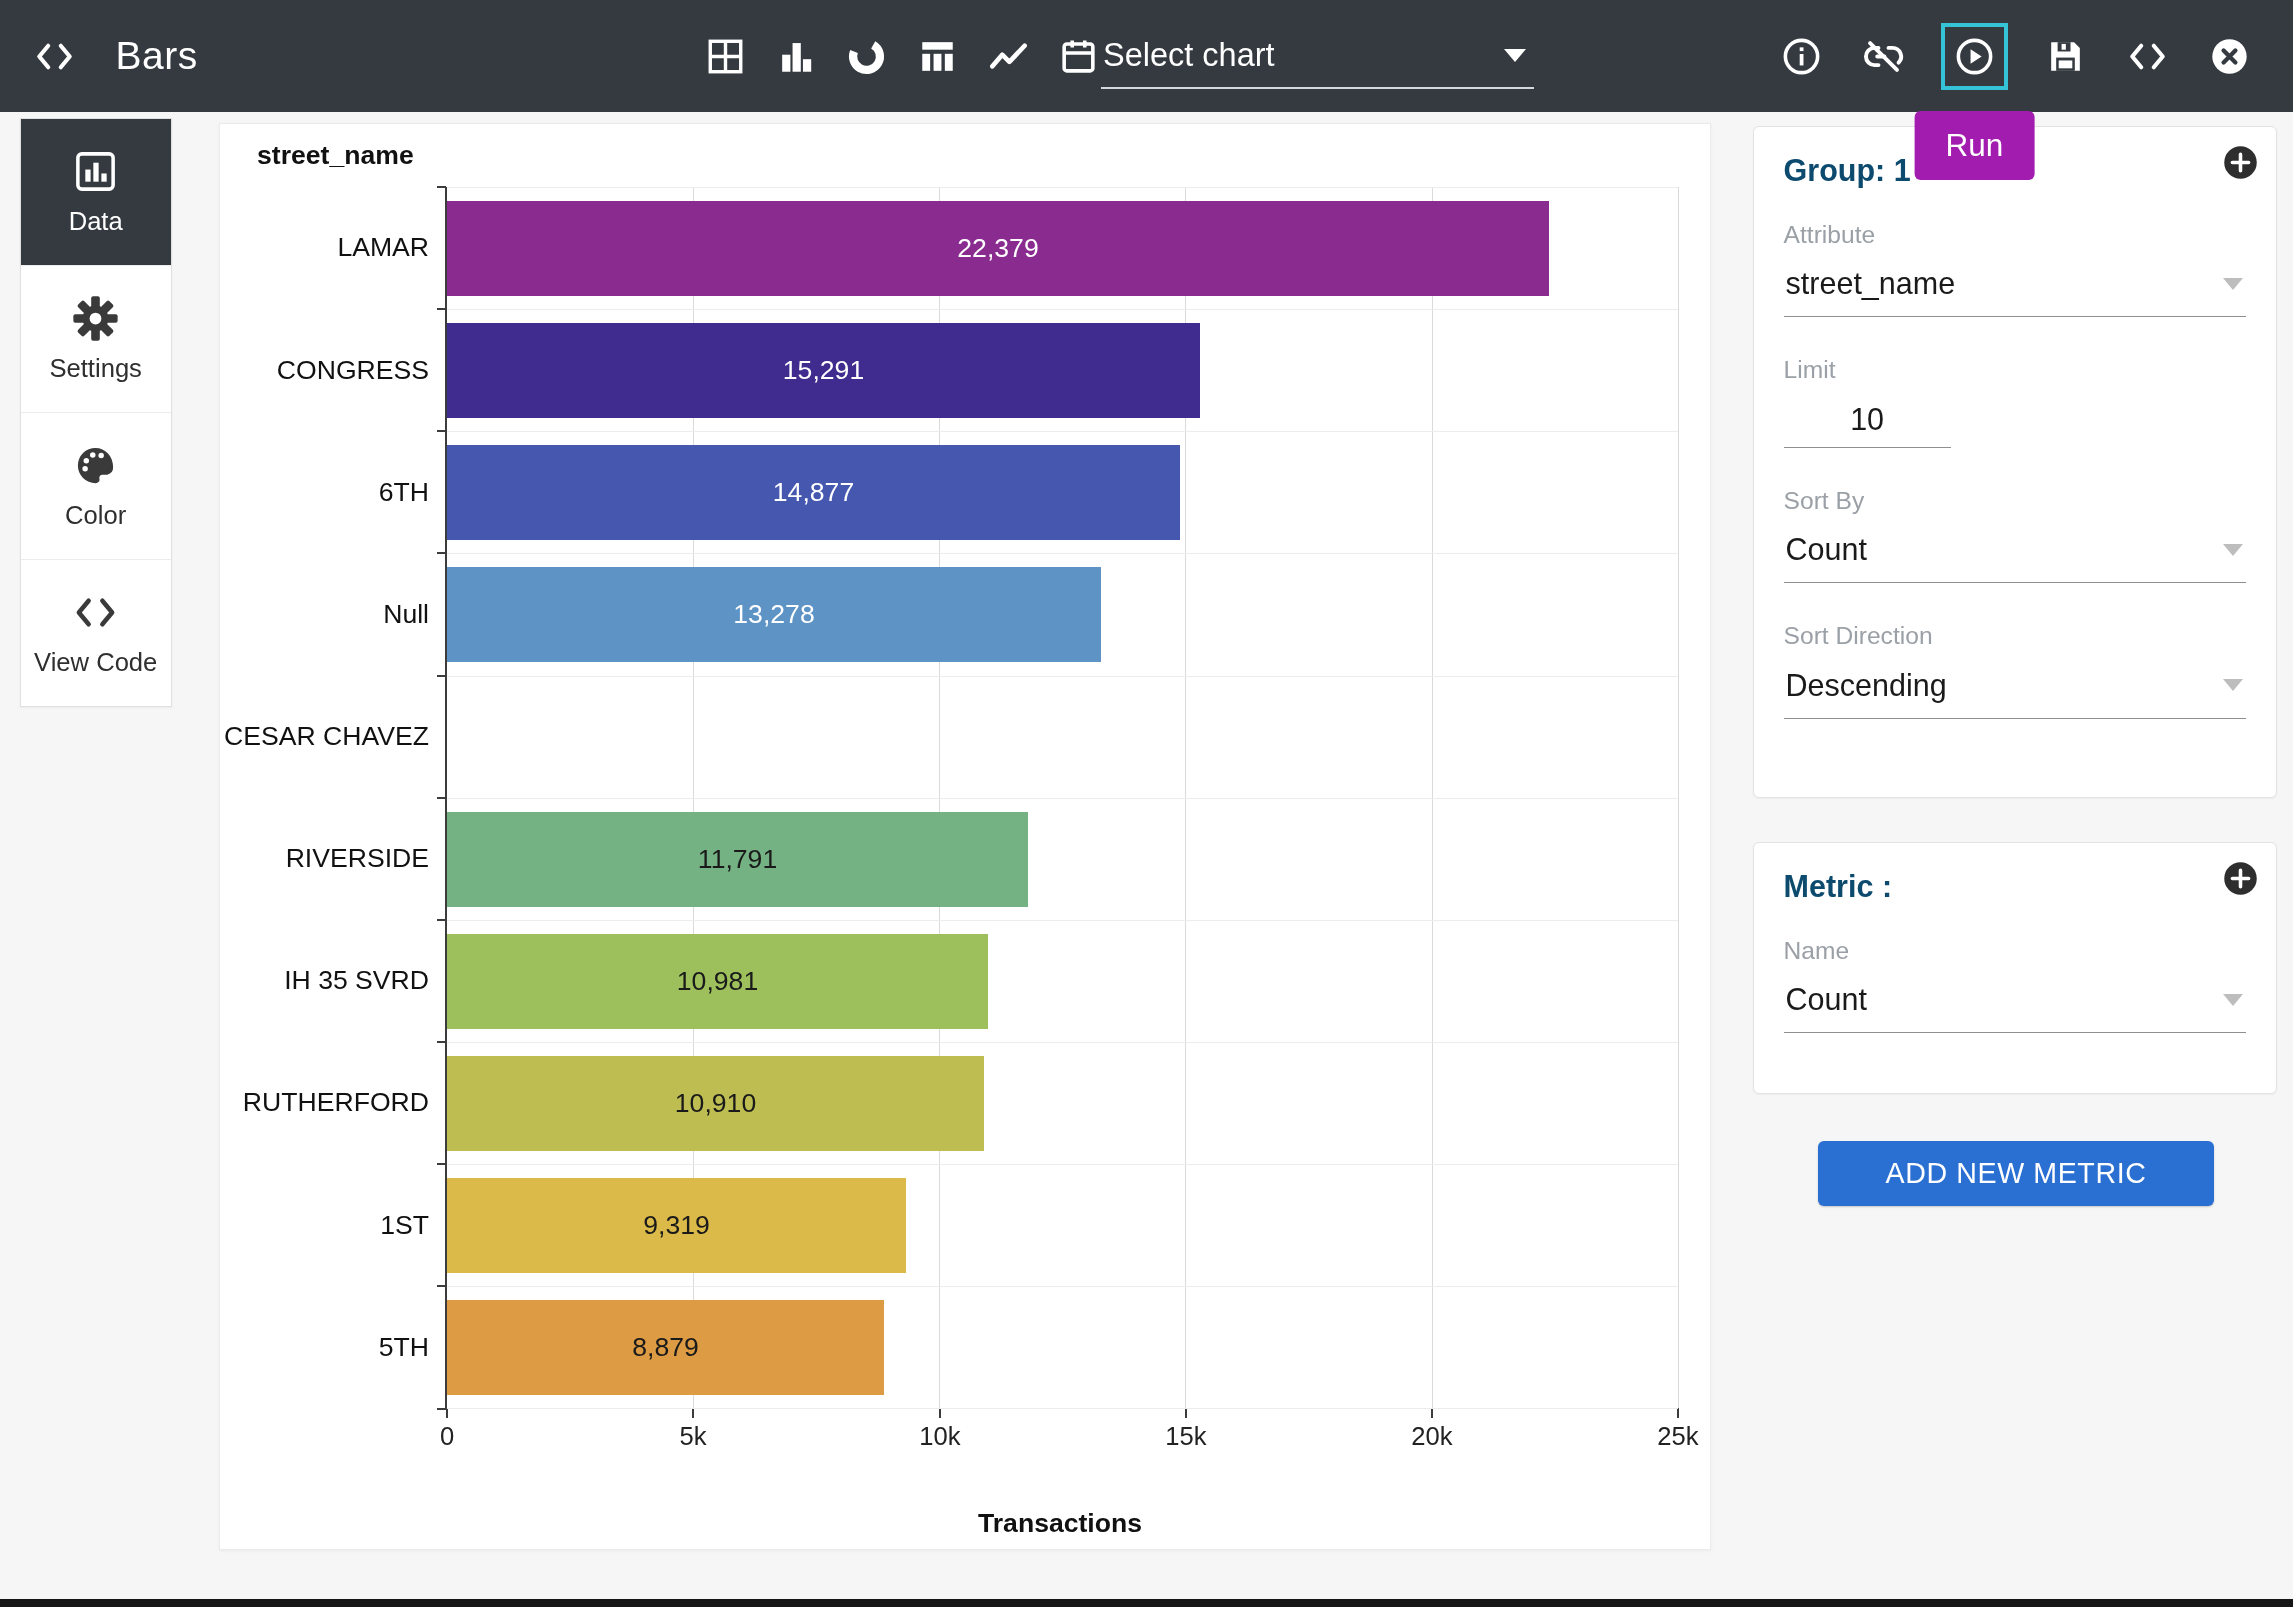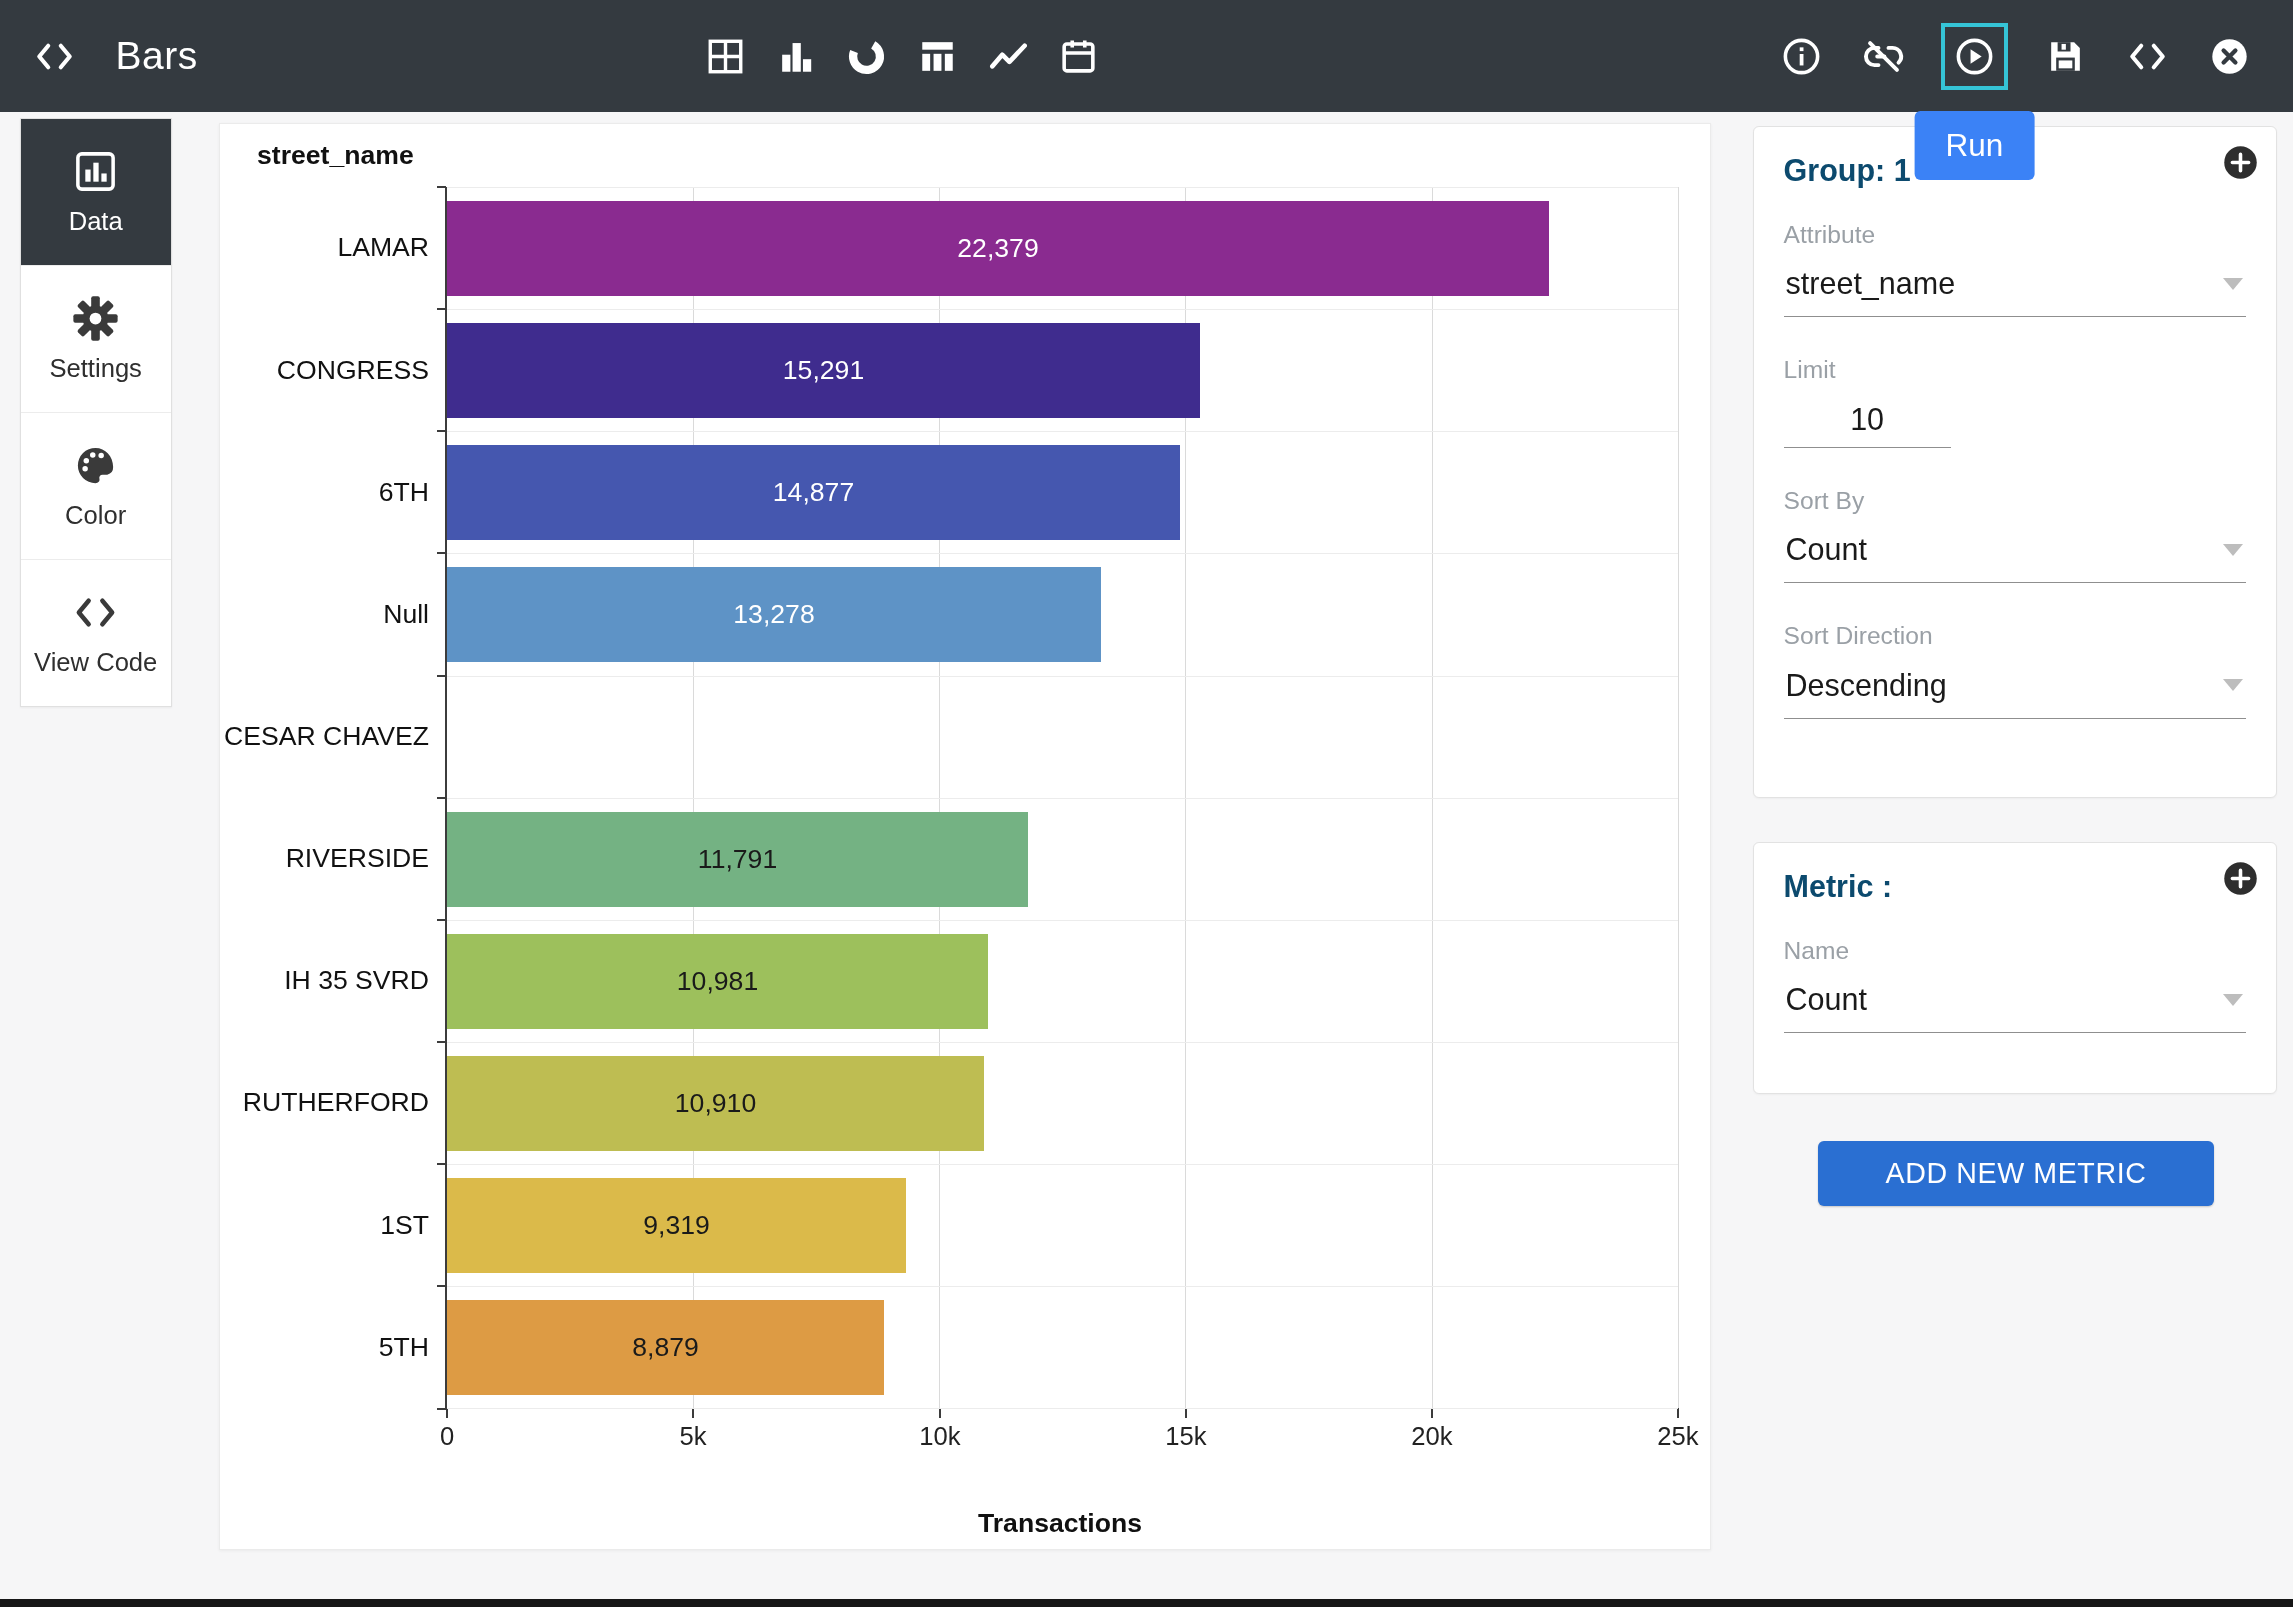--- a/index.html
+++ b/index.html
@@ -10,21 +10,21 @@
   .tb-left{position:absolute;left:29.6px;top:0;height:112px;display:flex;align-items:center;gap:37px;}
   .tb-title{font-size:39px;font-weight:500;letter-spacing:0.5px;}
   .tb-center{position:absolute;left:701px;top:0;height:112px;display:flex;align-items:center;gap:21.7px;}
   .icon-btn{width:49px;height:49px;display:flex;align-items:center;justify-content:center;cursor:pointer;}
   .icon-btn svg{width:43px;height:43px;}
   .select-chart{position:absolute;left:1101px;top:23.6px;width:433px;height:65px;border-bottom:2px solid #d3d8dc;
     display:flex;align-items:center;justify-content:space-between;font-size:32.5px;color:#fff;cursor:pointer;padding:0 7.9px 0 2px;box-sizing:border-box;}
   .chev-w{width:0;height:0;border-left:11.8px solid transparent;border-right:11.8px solid transparent;border-top:13.8px solid #fff;}
   .tb-right{position:absolute;right:39px;top:0;height:112px;display:flex;align-items:center;gap:33px;}
   .play-wrap{position:relative;width:67px;height:67px;border:4.9px solid #35c4d7;box-sizing:border-box;display:flex;align-items:center;justify-content:center;}
-  .tooltip{position:absolute;top:calc(100% + 25.6px);left:50%;transform:translateX(-50%);background:#3b82f6;color:#fff;
+  .tooltip{position:absolute;top:calc(100% + 25.6px);left:50%;transform:translateX(-50%);background:#a21caf;color:#fff;
     font-size:31.5px;padding:15.8px 31.5px;border-radius:5.9px;white-space:nowrap;z-index:50;}
 
   
   .sidebar{position:absolute;left:19.7px;top:118px;width:150px;background:#fff;border:1px solid #e0e0e0;box-shadow:0 1px 2px rgba(0,0,0,.05);}
   .side-item{height:146px;display:flex;flex-direction:column;align-items:center;justify-content:center;gap:11.8px;
     border-bottom:1px solid #ececec;color:#2f2f2f;font-size:25.6px;cursor:pointer;background:#fff;}
   .side-item:last-child{border-bottom:none;}
   .side-item.active{background:#343a40;color:#fff;}
   .side-item svg{width:47px;height:47px;}
 
@@ -114,20 +114,24 @@
           </svg>
       </span>
       <span class="icon-btn">
         <svg viewBox="0 0 24 24" fill="none" stroke="#fff" stroke-width="2">
             <rect x="4" y="5" width="16" height="15" rx="1.5"></rect>
             <path d="M4 10h16M8.5 3v4M15.5 3v4"></path>
           </svg>
       </span>
     </div>
 
+    <div class="select-chart">
+      <span>Select chart</span>
+      <span class="chev-w"></span>
+    </div>
 
     <div class="tb-right">
       <span class="icon-btn">
         <svg viewBox="0 0 24 24">
             <circle cx="12" cy="12" r="9" fill="none" stroke="#fff" stroke-width="2"></circle>
             <g fill="#fff">
               <rect x="11" y="10.6" width="2.1" height="6.4"></rect>
               <rect x="11" y="6.9" width="2.1" height="2.1"></rect>
             </g>
           </svg>

